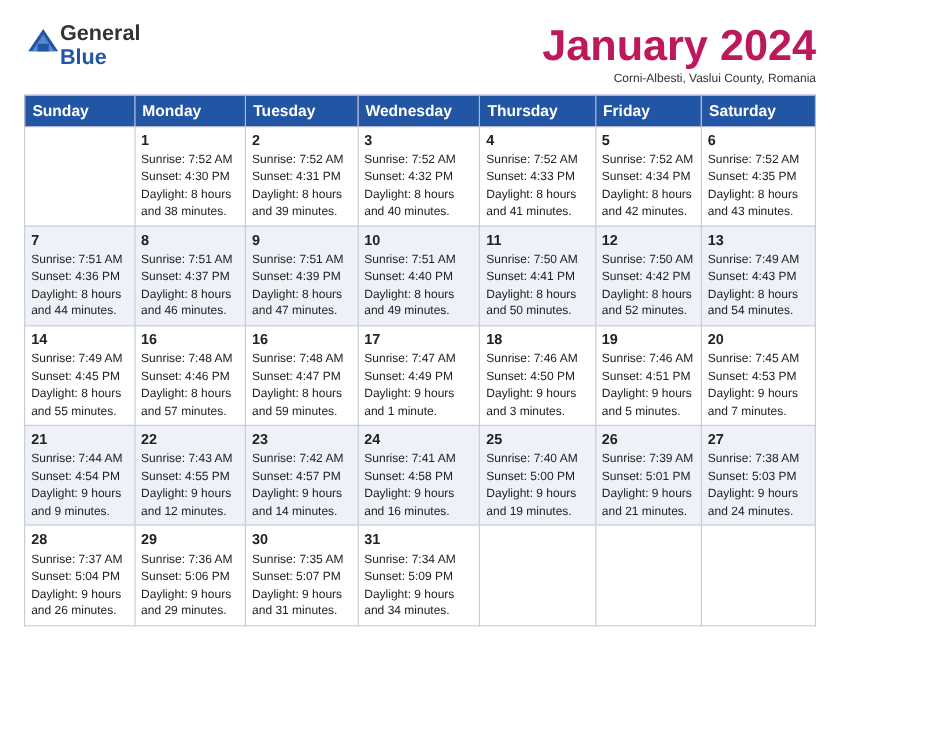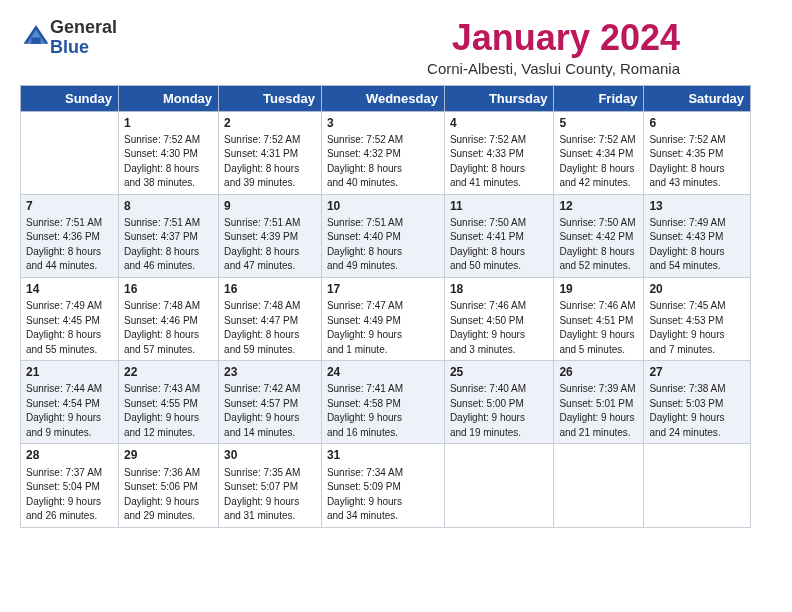--- a/index.html
+++ b/index.html
@@ -42,21 +42,21 @@
     .title-block {
       text-align: right;
     }
     .month-year {
       font-size: 36px;
       font-weight: bold;
       color: #be185d;
       line-height: 1.1;
     }
     .location {
-      font-size: 15px;
+      font-size: 10px;
       color: #333;
       margin-top: 2px;
     }
     .calendar-table {
       width: 100%;
       border-collapse: collapse;
       margin-top: 6px;
     }
     .calendar-table th {
       background: #2255a4;
@@ -78,21 +78,21 @@
       color: #222;
       line-height: 1.35;
     }
     .calendar-table tr:nth-child(even) td {
       background: #eef1f7;
     }
     .calendar-table tr:nth-child(odd) td {
       background: #fff;
     }
     
-    .calendar-table thead tr th { background: #2255a4; padding-left: 44px; }
+    .calendar-table thead tr th { background: #2255a4; }
     .day-num {
       font-weight: bold;
       font-size: 12px;
       display: block;
       margin-bottom: 1px;
     }
     .day-info {
       font-size: 10px;
       color: #222;
       line-height: 1.35;

